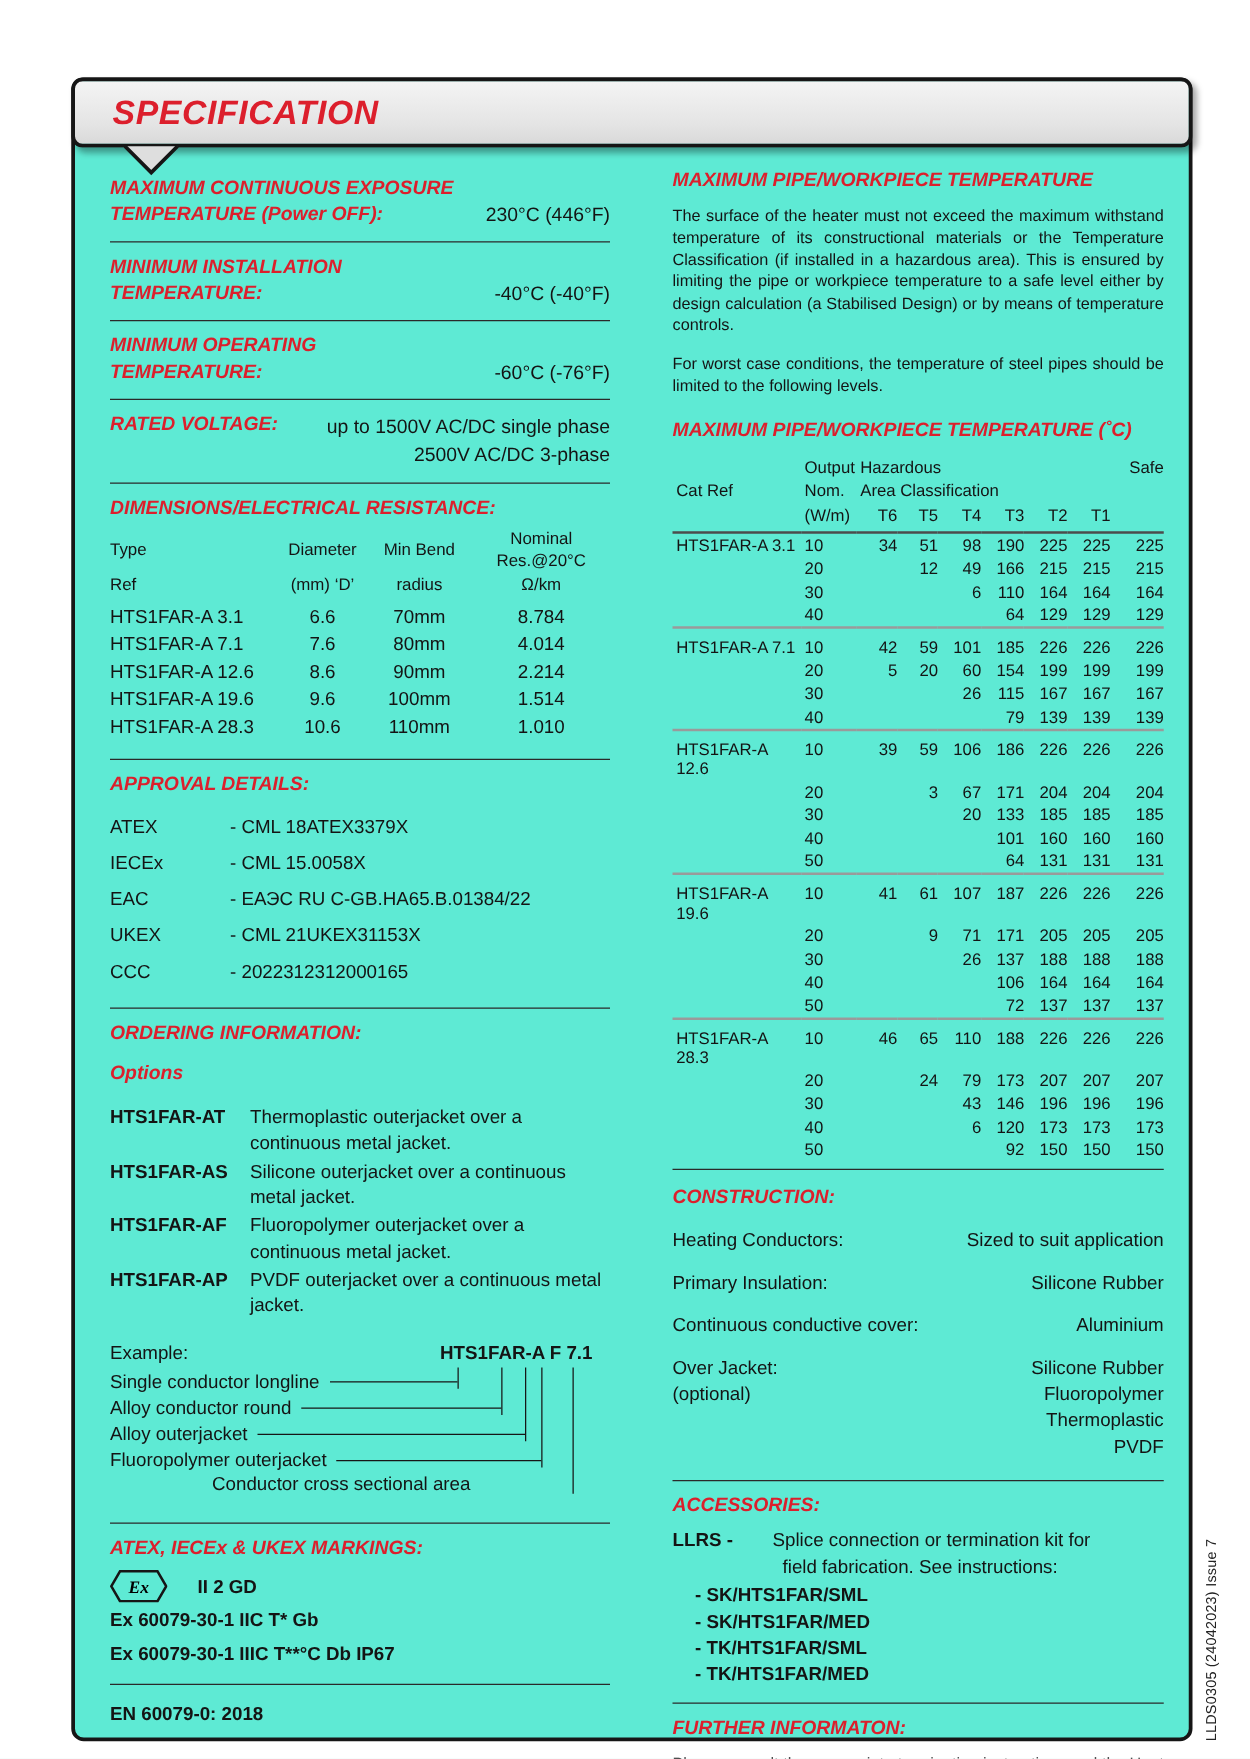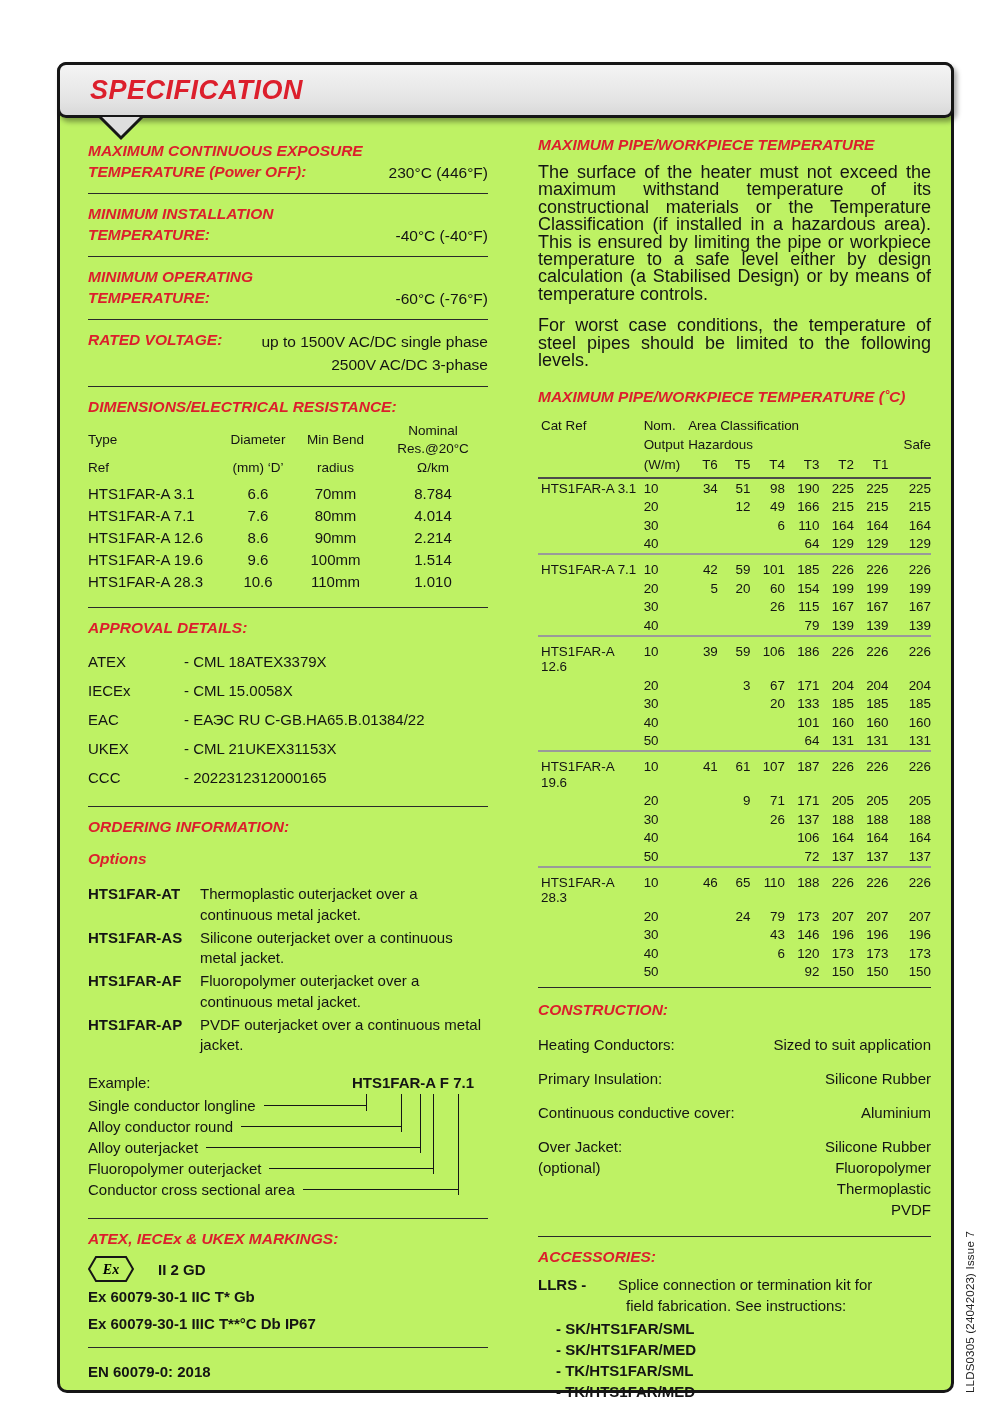--- a/index.html
+++ b/index.html
@@ -1,18 +1,18 @@
 <!DOCTYPE html>
 <html><head>
 <meta charset="utf-8">
 <style>
   :root{ --red:#dc1f2c; --ink:#141414; }
   html,body{margin:0;padding:0;background:#fff;}
   body{width:1000px;height:1407px;position:relative;font-family:"Liberation Sans",sans-serif;color:var(--ink);}
-  .frame{position:absolute;left:57px;top:62px;width:897px;height:1331px;border:3px solid #161616;border-radius:10px;box-sizing:border-box;background:#bef264;}
+  .frame{position:absolute;left:57px;top:62px;width:897px;height:1331px;border:3px solid #161616;border-radius:10px;box-sizing:border-box;background:#5eead4;}
   .header-bar{position:absolute;left:-3px;top:-3px;width:897px;height:56px;box-sizing:border-box;border:3px solid #161616;border-radius:9px;background:linear-gradient(180deg,#f4f4f4 0%,#e4e4e4 70%,#d9d9d9 100%);box-shadow:3px 4px 5px rgba(0,0,0,.35);display:flex;align-items:center;padding-left:30px;z-index:2;}
   .header-title{color:var(--red);font-size:27px;font-weight:bold;font-style:italic;letter-spacing:.5px;}
   .header-tail{position:absolute;left:38px;top:50px;z-index:3;}
   .content{position:absolute;left:0;top:0;width:100%;height:100%;box-sizing:border-box;padding:70px 20px 10px 28px;display:flex;gap:50px;justify-content:center;}
   .col-l{width:400px;flex-shrink:0;}
   .col-r{flex:1;min-width:0;}
   .red-h{color:var(--red);font-weight:bold;font-style:italic;font-size:15.5px;line-height:1.35;}
   .divider{border:none;border-top:1.6px solid #2a2a2a;margin:10px 0;}
   
   .spec-row{display:flex;justify-content:space-between;align-items:flex-end;margin-top:6px;}
@@ -33,29 +33,29 @@
   .opt{display:flex;font-size:15px;line-height:1.38;margin-top:2px;}
   .opt-code{width:112px;flex-shrink:0;font-weight:bold;}
   .opt-first{margin-bottom:18px;}
   
   .example{position:relative;width:100%;height:134px;margin-top:18px;}
   .ex-head{display:flex;justify-content:space-between;font-size:15px;padding-right:14px;}
   .ex-code{font-weight:bold;}
   .ex-rows{margin-top:4px;}
   .ex-row{display:flex;align-items:center;height:21px;font-size:15px;white-space:nowrap;}
   .ex-line{flex:1;height:1.5px;background:#161616;margin-left:8px;}
-  .ex-r0{margin-right:122px;} .ex-r1{margin-right:87px;} .ex-r2{margin-right:68px;} .ex-r3{margin-right:55px;} .ex-r4{margin-right:30px;}
+  .ex-r0{margin-right:122px;} .ex-r1{margin-right:87px;} .ex-r2{margin-right:68px;} .ex-r3{margin-right:55px;} .ex-r4{margin-right:30px;flex-direction:column;}
   .riser{position:absolute;width:0;border-left:1.5px solid #161616;top:20px;}
   .ri0{left:278px;height:17px;} .ri1{left:313px;height:38px;} .ri2{left:332px;height:59px;} .ri3{left:345px;height:80px;} .ri4{left:370px;height:101px;}
   
   .mark-line{font-size:15px;font-weight:bold;line-height:27px;}
   .ex-badge-row{display:flex;align-items:center;gap:24px;margin-top:6px;}
   .std-line{font-size:15px;font-weight:bold;line-height:27.5px;}
   
-  .r-para{font-size:18px;line-height:17.4px;text-align:justify;margin-top:8px;}
+  .r-para{font-size:13px;line-height:17.4px;text-align:justify;margin-top:8px;}
   table.pt{width:100%;border-collapse:collapse;font-size:13.4px;margin-top:8px;}
   table.pt td{padding:1.5px 0 1.5px 3px;vertical-align:top;}
   td.cat{width:113px;text-align:left;padding-left:0;}
   td.out{width:42px;text-align:left;}
   td.num{width:35px;text-align:right;}
   td.safe{width:44px;text-align:right;}
   tr.pt-head td{line-height:16.5px;}
   tr.pt-head-last td{border-bottom:2px solid #4c4c4c;padding-bottom:4px;}
   tr.pt td{line-height:15.5px;}
   tr.sep td{border-top:2px solid #9a9a9a;padding-top:7px;}
@@ -290,30 +290,30 @@
 
     <div class="col-r">
       <div class="red-h">MAXIMUM PIPE/WORKPIECE TEMPERATURE</div>
       <div class="r-para">The surface of the heater must not exceed the maximum withstand temperature of its constructional materials or the Temperature Classification (if installed in a hazardous area). This is ensured by limiting the pipe or workpiece temperature to a safe level either by design calculation (a Stabilised Design) or by means of temperature controls.</div>
       <div class="r-para" style="margin-top:14px">For worst case conditions, the temperature of steel pipes should be limited to the following levels.</div>
 
       <div class="red-h" style="margin-top:18px">MAXIMUM PIPE/WORKPIECE TEMPERATURE (˚C)</div>
       <table class="pt">
         <tbody>
           <tr class="pt-head">
+            <td class="cat"></td>
+            <td class="out">Output</td>
+            <td colspan="6" style="text-align:left">Hazardous</td>
+            <td class="safe">Safe</td>
+          </tr>
+          <tr class="pt-head">
             <td class="cat">Cat Ref</td>
             <td class="out">Nom.</td>
             <td colspan="6" style="text-align:left">Area Classification</td>
             <td class="safe"></td>
-          </tr>
-          <tr class="pt-head">
-            <td class="cat"></td>
-            <td class="out">Output</td>
-            <td colspan="6" style="text-align:left">Hazardous</td>
-            <td class="safe">Safe</td>
           </tr>
           <tr class="pt-head pt-head-last">
             <td class="cat"></td>
             <td class="out">(W/m)</td>
             <td class="num">T6</td>
             <td class="num">T5</td>
             <td class="num">T4</td>
             <td class="num">T3</td>
             <td class="num">T2</td>
             <td class="num">T1</td>

